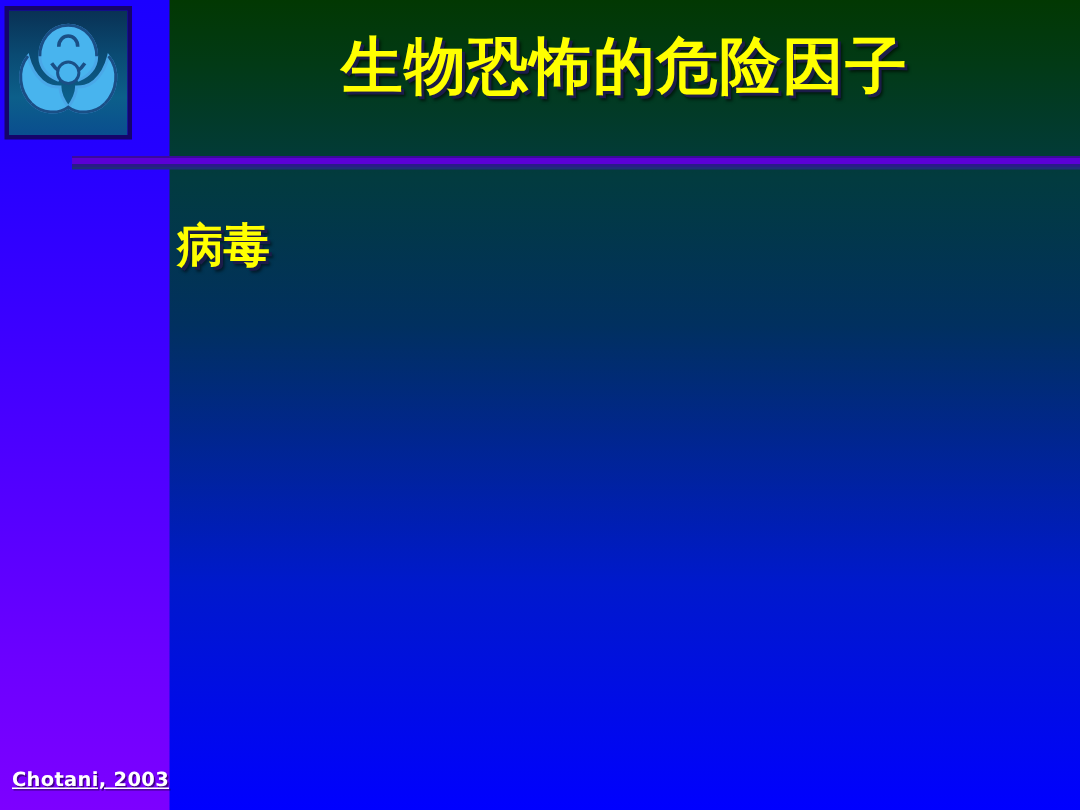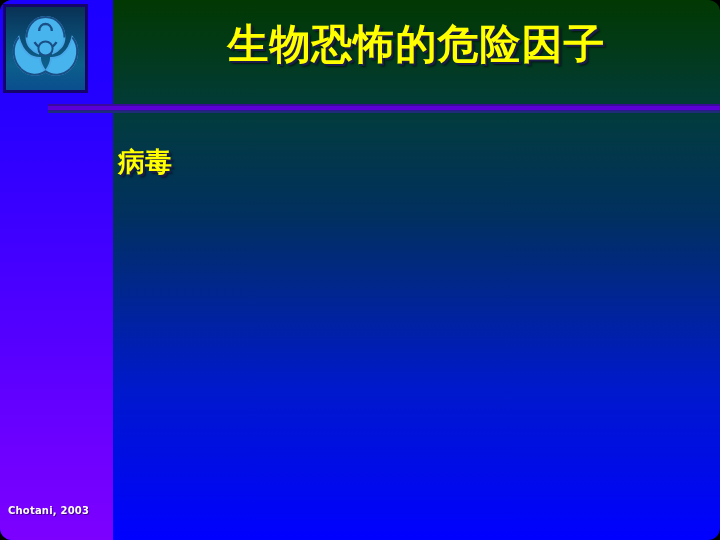--- a/index.html
+++ b/index.html
@@ -7,21 +7,20 @@
     padding: 0;
     background: #000;
   }
   #slide {
     position: relative;
     width: 720px;
     height: 540px;
     overflow: hidden;
     font-family: "DejaVu Sans", "Liberation Sans", sans-serif;
     background: linear-gradient(to bottom, #023802 0%, #023a16 8%, #023b3f 22%, #01305f 40%, #0019cc 72%, #0000ff 100%);
-    border-radius: 12px;
   }
 
   
   #left-band {
     position: absolute;
     left: 0; top: 0;
     width: 113px;
     height: 540px;
     background: linear-gradient(to bottom, #1b00ff 0%, #2400ff 18%, #3d00ff 42%, #5600ff 64%, #6c00ff 82%, #7d00ff 100%);
     z-index: 2;
@@ -72,48 +71,49 @@
   
   #body {
     position: absolute;
     left: 118px;
     top: 145px;
     width: 580px;
     z-index: 3;
   }
   .lv1 {
     color: #ffff00;
-    font-size: 27px;
+    font-size: 31px;
     font-weight: bold;
     line-height: 1.28;
     margin: 0 0 8px 0;
     text-shadow: 2px 2px 0 #1c1c4a, 3px 3px 2px rgba(0,0,0,0.5);
   }
   .lv2 {
     color: #ffffff;
     font-size: 27px;
     font-weight: bold;
     line-height: 1.34;
     margin: 0 0 3px 26px;
     text-shadow: 2px 2px 0 #14144a, 3px 3px 2px rgba(0,0,0,0.5);
   }
   .lv2.para { line-height: 1.3; }
   .hl-red { color: #e00b4e; }
 
   
   #footer {
     position: absolute;
     left: 8px;
-    bottom: 24px;
+    bottom: 12px;
     z-index: 6;
     color: #ffffff;
-    font-size: 10px;
+    font-size: 13px;
     font-weight: bold;
     letter-spacing: 0.2px;
     text-shadow: 1px 1px 0 rgba(0,0,0,0.45);
+    text-decoration: underline;
   }
 </style>
 </head>
 <body>
 
 <div id="slide">
 
   <div id="left-band"></div>
 
   <div id="logo-box">

